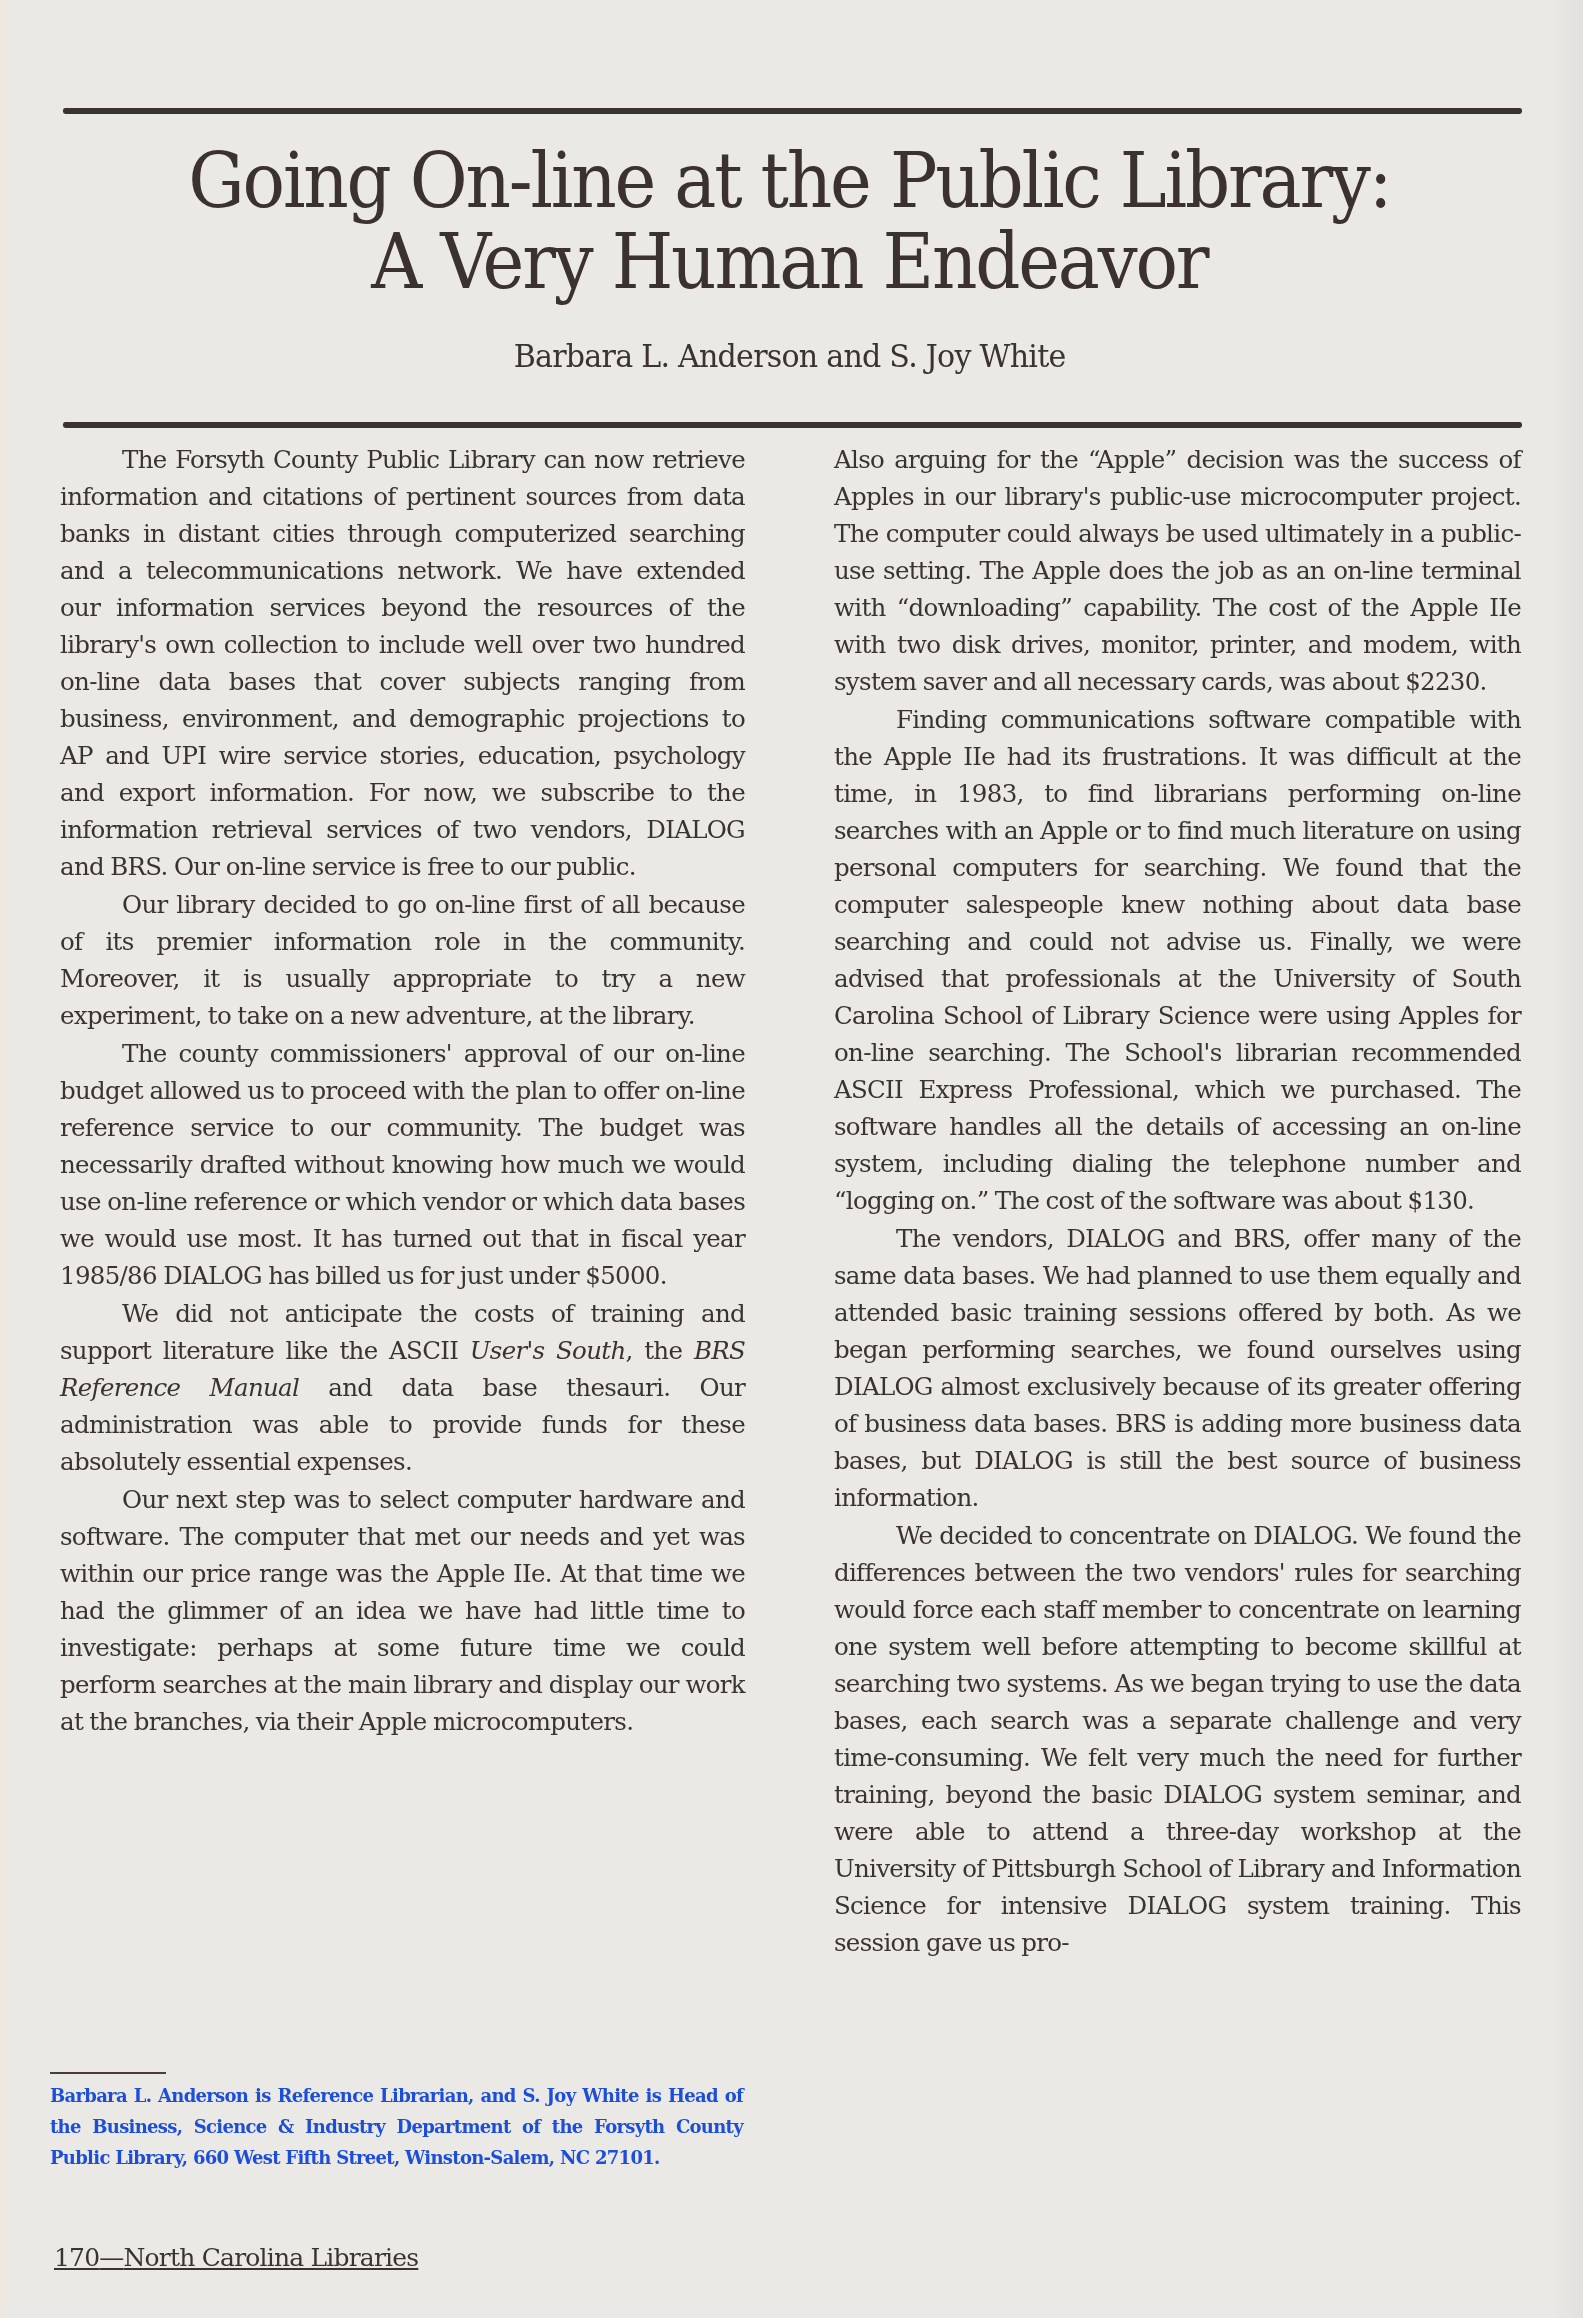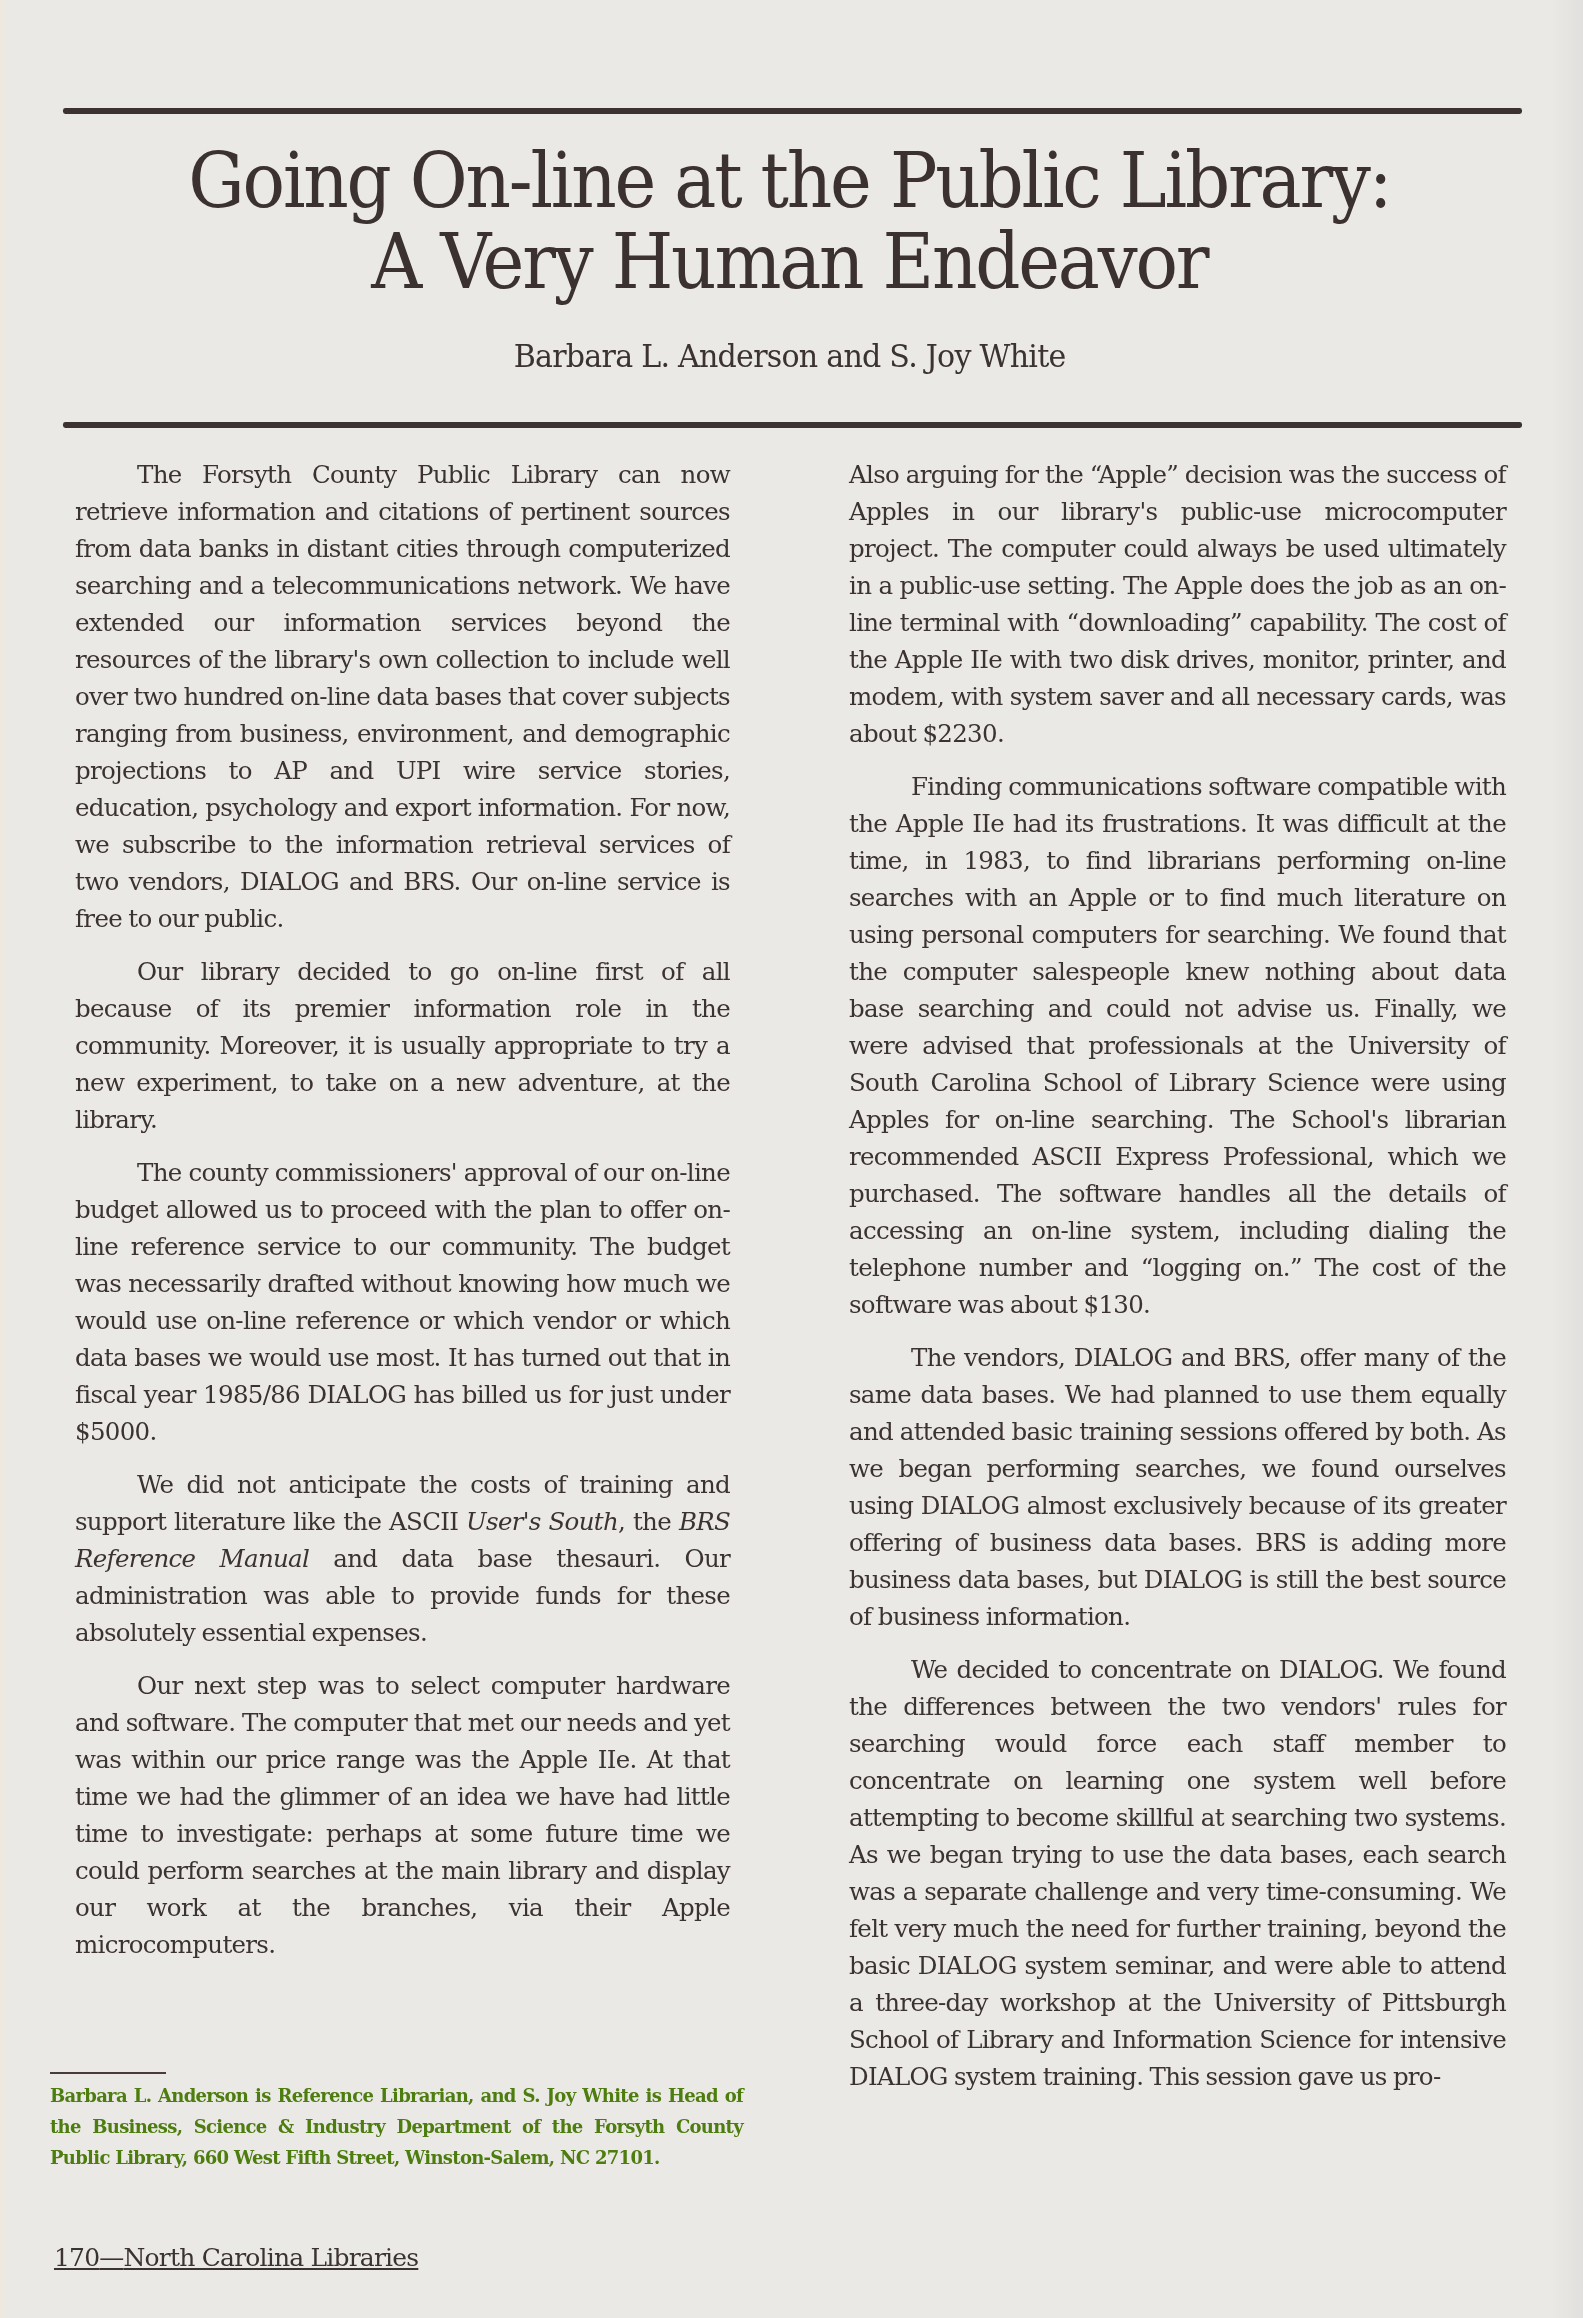--- a/index.html
+++ b/index.html
@@ -40,35 +40,35 @@
     transform: scaleX(0.94); transform-origin: 760px 0;
   }
   .col {
     position: absolute; top: 440px;
     font-family: "DejaVu Serif", serif;
     font-size: 24.5px; line-height: 37px;
     text-align: justify; letter-spacing: -0.7px; word-spacing: -0.8px;
   }
   .col.left { left: 59px; width: 687px; }
   .col.right { left: 833px; width: 689px; }
-  .col p { margin: 16px; text-indent: 0; }
+  .col p { margin: 1px; text-indent: 0; }
   .col p.indent { text-indent: 62px; }
   .section-heading {
     margin: 26px 0 22px 0; font-weight: bold; font-size: 24.5px;
     letter-spacing: -0.9px;
   }
   .footnote-rule {
     position: absolute; left: 50px; top: 2072px; width: 116px; height: 2.4px;
     background: #4a3c3c;
   }
   .footnote {
     position: absolute; left: 50px; top: 2080px; width: 693px;
     font-family: "DejaVu Serif", serif; font-weight: bold;
     font-size: 18px; line-height: 31px; text-align: justify;
-    letter-spacing: -0.7px; color: #4d7c0f;
+    letter-spacing: -0.7px; color: #1d4ed8;
   }
   .page-footer {
     position: absolute; left: 54px; top: 2242px;
     font-family: "DejaVu Serif", serif; font-size: 25px; line-height: 32px;
     letter-spacing: -0.8px;
     text-decoration: underline;
   }
   em { font-style: italic; }
 </style>
 </head>

